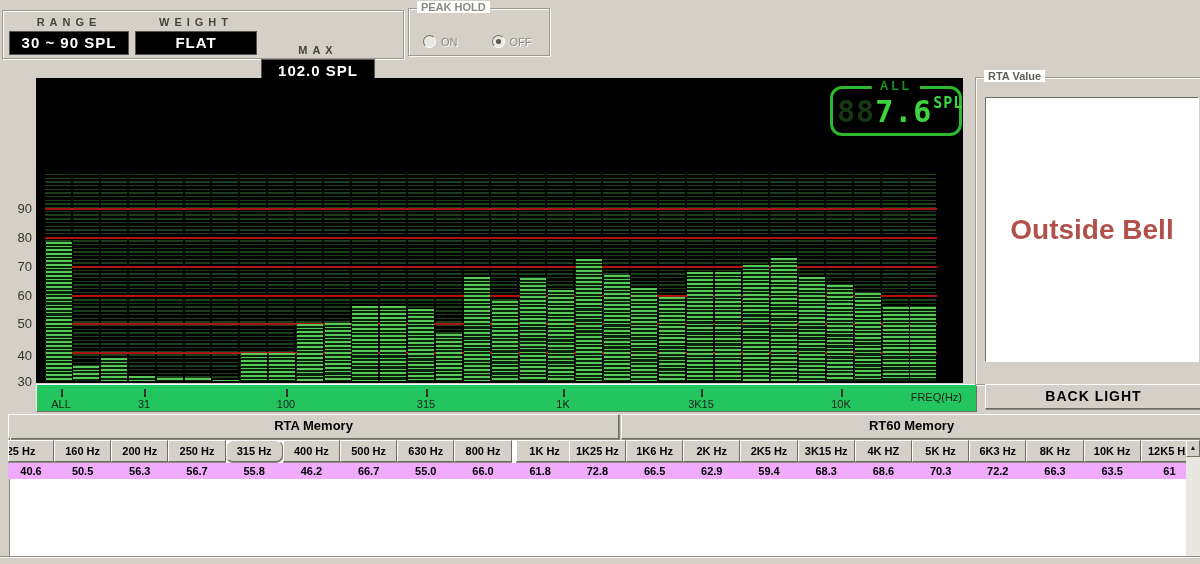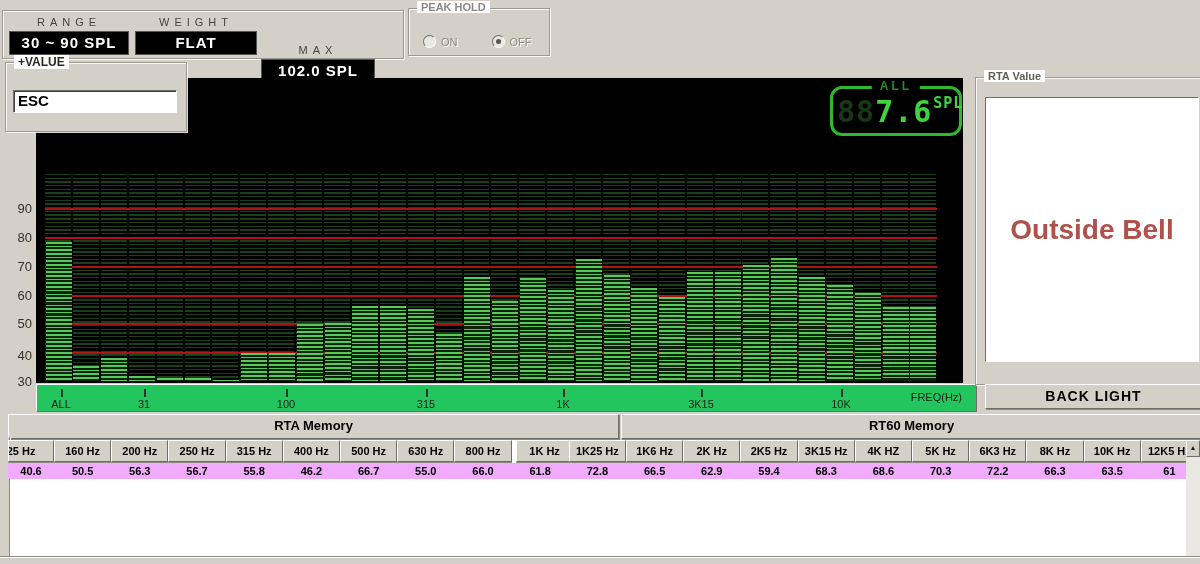--- a/index.html
+++ b/index.html
@@ -4,21 +4,21 @@
 <style>
   html,body{margin:0;padding:0;background:#d4d0c8;}
   #app{position:relative;width:1200px;height:564px;background:#d4d0c8;overflow:hidden;
        font-family:"Liberation Sans",sans-serif;color:#000;}
   .abs{position:absolute;}
   
   .raised{background:#d4d0c8;border:1px solid;border-color:#ffffff #6e6e66 #6e6e66 #ffffff;box-shadow:1px 1px 0 #8a8a82;}
   .groupbox{border:1px solid #9a9a92;box-shadow:1px 1px 0 rgba(255,255,255,.85) inset,1px 1px 0 rgba(255,255,255,.85);}
   .legend{position:absolute;top:-8px;left:8px;background:#ffffff;padding:0 4px;font-size:11px;font-weight:bold;color:#5f5f57;white-space:nowrap;}
   
-  .lcd-label{position:absolute;top:15px;width:100%;text-align:center;font-size:11px;font-weight:normal;letter-spacing:5px;color:#45453d;}
+  .lcd-label{position:absolute;top:15px;width:100%;text-align:center;font-size:11px;font-weight:bold;letter-spacing:5px;color:#45453d;}
   .lcd{position:absolute;top:30px;height:22px;background:#000;color:#fff;font-weight:bold;font-size:15px;
        text-align:center;line-height:22px;letter-spacing:1px;border:1px solid #555;}
   
   .radio-row{position:absolute;top:26px;left:14px;right:6px;display:flex;gap:34px;}
   .radio-item{display:flex;align-items:center;gap:5px;font-size:11px;color:#8a8a82;text-shadow:1px 1px 0 #fff;}
   .radio-circle{width:11px;height:11px;border-radius:50%;background:#e9e7e2;border:1px solid;border-color:#6e6e66 #fff #fff #6e6e66;position:relative;}
   .radio-circle.checked::after{content:"";position:absolute;left:3px;top:3px;width:5px;height:5px;border-radius:50%;background:#55554d;}
   
   .text-input{position:absolute;left:7px;top:27px;width:158px;height:20px;background:#fff;
       border:1px solid;border-color:#6e6e66 #fff #fff #6e6e66;box-shadow:1px 1px 0 #404040 inset;
@@ -150,24 +150,20 @@
       <div id="led">
       <span class="all">ALL</span>
       <span class="digits">
           <span class="ghost">88</span>
           <span class="lit">7.6</span>
           <span class="unit">SPL</span>
         </span>
     </div>
     </div>
 
-  <div class="abs groupbox" style="left:5px;top:62px;width:180px;height:68px;background:#d4d0c8;">
-    <span class="legend" style="color:#2a2a24;font-size:12px;">+VALUE</span>
-    <div class="text-input">ESC</div>
-  </div>
 
   <div class="abs" id="freq-axis">
     <span class="freqhz">FREQ(Hz)</span>
   <div class="tick" style="left: 24px;"></div>
       <div class="ticklab" style="left: 24px;">ALL</div>
       <div class="tick" style="left: 107px;"></div>
       <div class="ticklab" style="left: 107px;">31</div>
       <div class="tick" style="left: 249px;"></div>
       <div class="ticklab" style="left: 249px;">100</div>
       <div class="tick" style="left: 389px;"></div>
@@ -203,21 +199,21 @@
     <div class="abs ylab" style="top: 348px;">40</div>
     <div class="abs ylab" style="top: 374.1px;">30</div>
     <div class="hcell" style="left: 8px; width: 44px;"><span style="display: inline-block; margin-left: -26px;">125 Hz</span></div>
     <div class="vcell" style="left: 8px; width: 46px;">40.6</div>
     <div class="hcell" style="left: 54px; width: 55.2px;"><span>160 Hz</span></div>
     <div class="vcell" style="left: 54px; width: 57.2px;">50.5</div>
     <div class="hcell" style="left: 111.2px; width: 55.2px;"><span>200 Hz</span></div>
     <div class="vcell" style="left: 111.2px; width: 57.2px;">56.3</div>
     <div class="hcell" style="left: 168.4px; width: 55.2px;"><span>250 Hz</span></div>
     <div class="vcell" style="left: 168.4px; width: 57.2px;">56.7</div>
-    <div class="hcell" style="left: 225.6px; width: 55.2px;"><span>315 Hz</span></div>
+    <div class="hcell" style="left: 225.6px; width: 55.2px; border-radius: 7px;"><span>315 Hz</span></div>
     <div class="vcell" style="left: 225.6px; width: 57.2px;">55.8</div>
     <div class="hcell" style="left: 282.8px; width: 55.2px;"><span>400 Hz</span></div>
     <div class="vcell" style="left: 282.8px; width: 57.2px;">46.2</div>
     <div class="hcell" style="left: 340px; width: 55.2px;"><span>500 Hz</span></div>
     <div class="vcell" style="left: 340px; width: 57.2px;">66.7</div>
     <div class="hcell" style="left: 397.2px; width: 55.2px;"><span>630 Hz</span></div>
     <div class="vcell" style="left: 397.2px; width: 57.2px;">55.0</div>
     <div class="hcell" style="left: 454.4px; width: 55.2px;"><span>800 Hz</span></div>
     <div class="vcell" style="left: 454.4px; width: 57.2px;">66.0</div>
     <div class="hcell" style="left: 516px; width: 55.2px;"><span>1K Hz</span></div>

